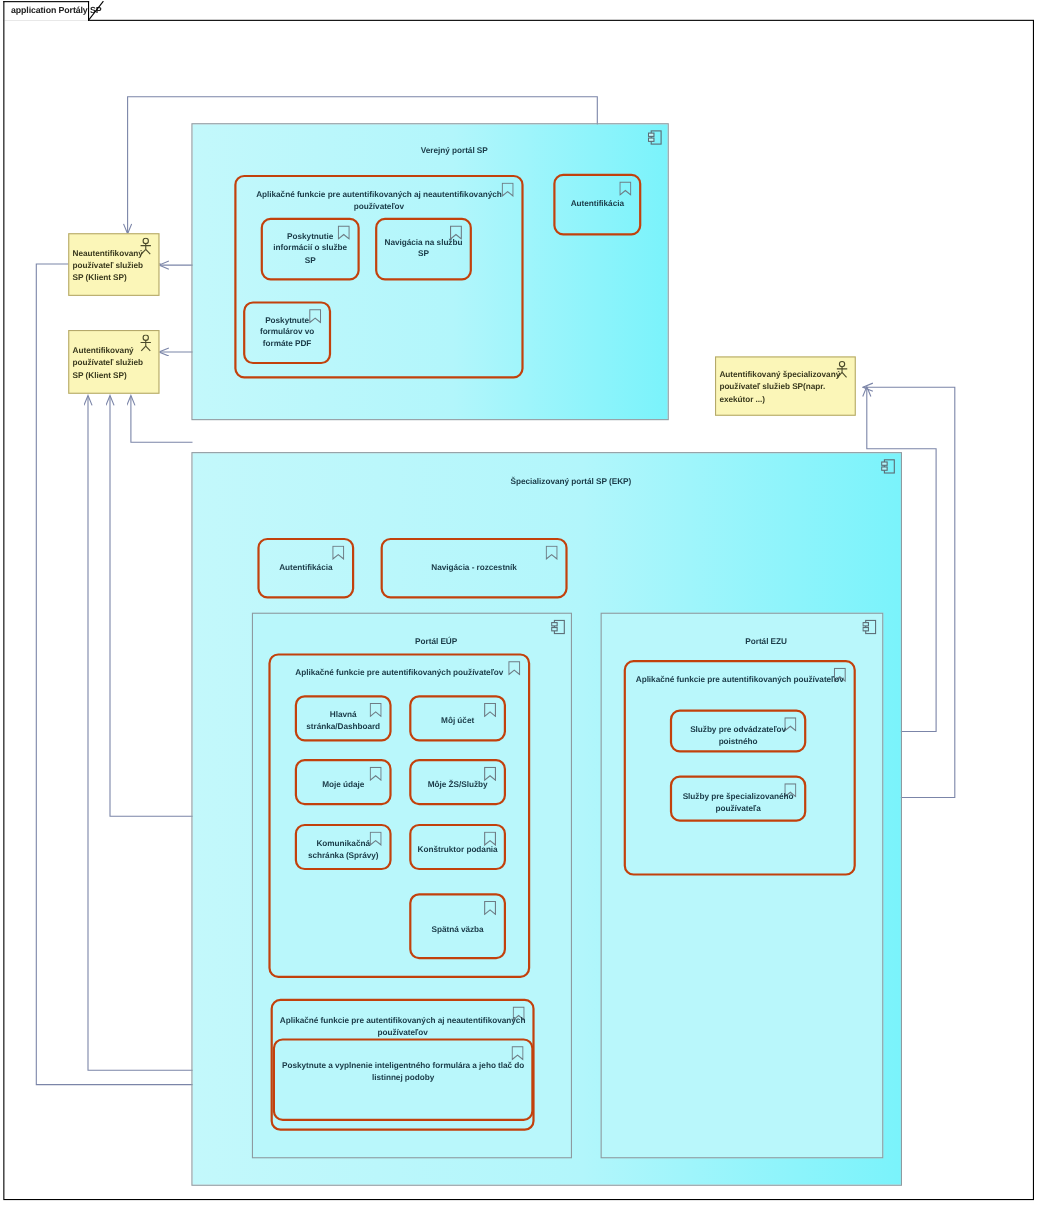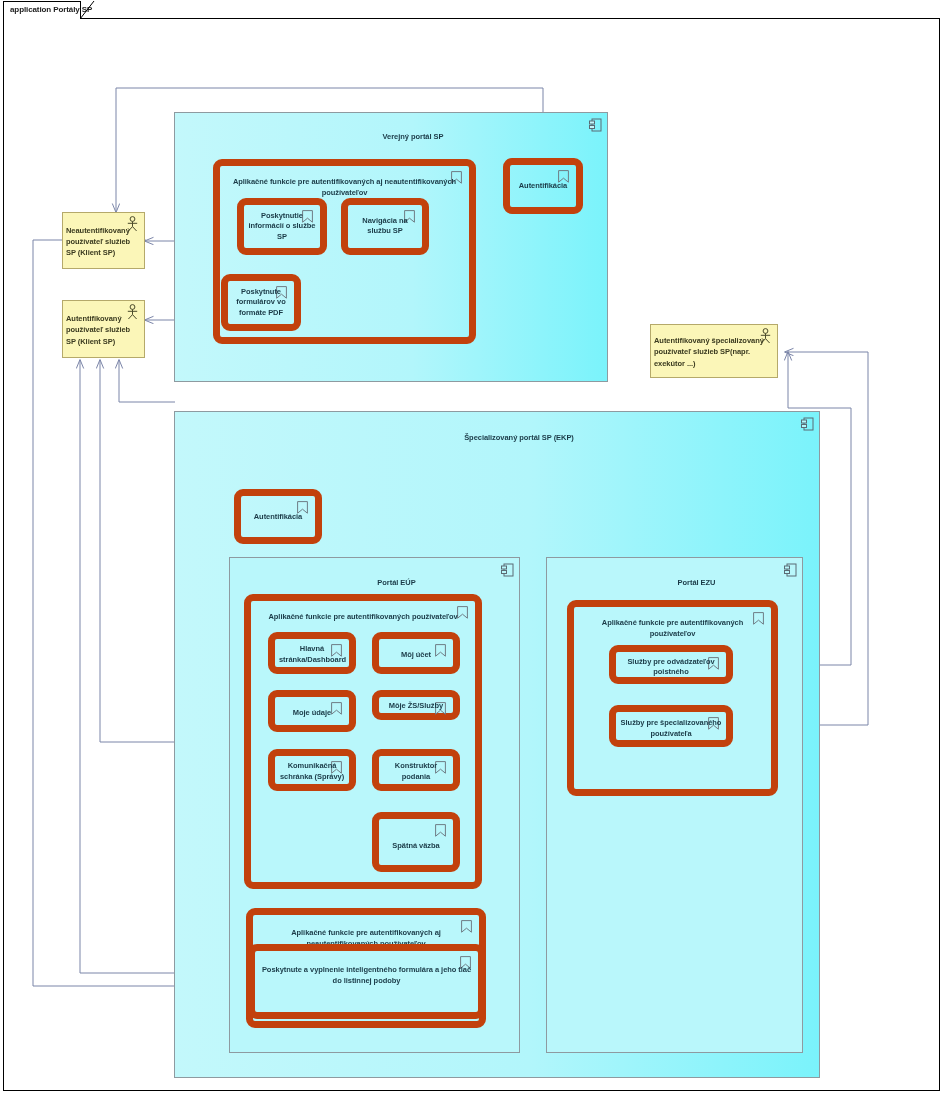--- a/index.html
+++ b/index.html
@@ -101,21 +101,21 @@
     background: linear-gradient(to right, #c3f8fb 0%, #b2f6fb 55%, #7af3fb 100%);
   }
   .cyan-pkg-flat {
     background: #b9f7fb;
   }
 
   
   .node {
     position: absolute;
     box-sizing: border-box;
-    border: 7px solid #c2410c;
+    border: 2px solid #c2410c;
     border-radius: 9px;
     background: transparent;
   }
   .node-label {
     position: absolute;
     left: 4px;
     right: 4px;
     text-align: center;
     font-size: 7.5px;
     color: #1a3a47;
@@ -330,20 +330,28 @@
 
   <div class="node" style="left:234px; top:489px; width:88px; height:55px;">
     <span class="bookmark-icon">
       <svg width="11" height="13" viewBox="0 0 11 13">
           <path d="M0.6,0.6 L10.4,0.6 L10.4,12.2 L5.5,8.2 L0.6,12.2 Z" fill="none" stroke="#6e7c85" stroke-width="1"></path>
         </svg>
     </span>
     <span class="node-label centered">Autentifikácia</span>
   </div>
 
+  <div class="node" style="left:346px; top:489px; width:170px; height:55px;">
+    <span class="bookmark-icon">
+      <svg width="11" height="13" viewBox="0 0 11 13">
+          <path d="M0.6,0.6 L10.4,0.6 L10.4,12.2 L5.5,8.2 L0.6,12.2 Z" fill="none" stroke="#6e7c85" stroke-width="1"></path>
+        </svg>
+    </span>
+    <span class="node-label centered">Navigácia - rozcestník</span>
+  </div>
 
   <div class="comp cyan-pkg-flat" style="left:229px; top:557px; width:291px; height:496px;">
     <span class="component-icon">
       <svg width="13" height="14" viewBox="0 0 13 14">
         <rect x="3" y="1" width="9" height="12" fill="none" stroke="#5b6b74" stroke-width="1"></rect>
         <rect x="0.5" y="3" width="5" height="3" fill="#b9f7fb" stroke="#5b6b74" stroke-width="1"></rect>
         <rect x="0.5" y="7.5" width="5" height="3" fill="#b9f7fb" stroke="#5b6b74" stroke-width="1"></rect>
       </svg>
     </span>
     <span class="comp-title" style="top:20px;">Portál EÚP</span>
@@ -378,21 +386,21 @@
 
   <div class="node" style="left:268px; top:690px; width:88px; height:42px;">
     <span class="bookmark-icon">
       <svg width="11" height="13" viewBox="0 0 11 13">
           <path d="M0.6,0.6 L10.4,0.6 L10.4,12.2 L5.5,8.2 L0.6,12.2 Z" fill="none" stroke="#6e7c85" stroke-width="1"></path>
         </svg>
     </span>
     <span class="node-label centered" style="top:58%;">Moje údaje</span>
   </div>
 
-  <div class="node" style="left:372px; top:690px; width:88px; height:30px;">
+  <div class="node" style="left:372px; top:690px; width:88px; height:42px;">
     <span class="bookmark-icon">
       <svg width="11" height="13" viewBox="0 0 11 13">
           <path d="M0.6,0.6 L10.4,0.6 L10.4,12.2 L5.5,8.2 L0.6,12.2 Z" fill="none" stroke="#6e7c85" stroke-width="1"></path>
         </svg>
     </span>
     <span class="node-label centered" style="top:58%;">Môje ŽS/Služby</span>
   </div>
 
   <div class="node" style="left:268px; top:749px; width:88px; height:42px;">
     <span class="bookmark-icon">

